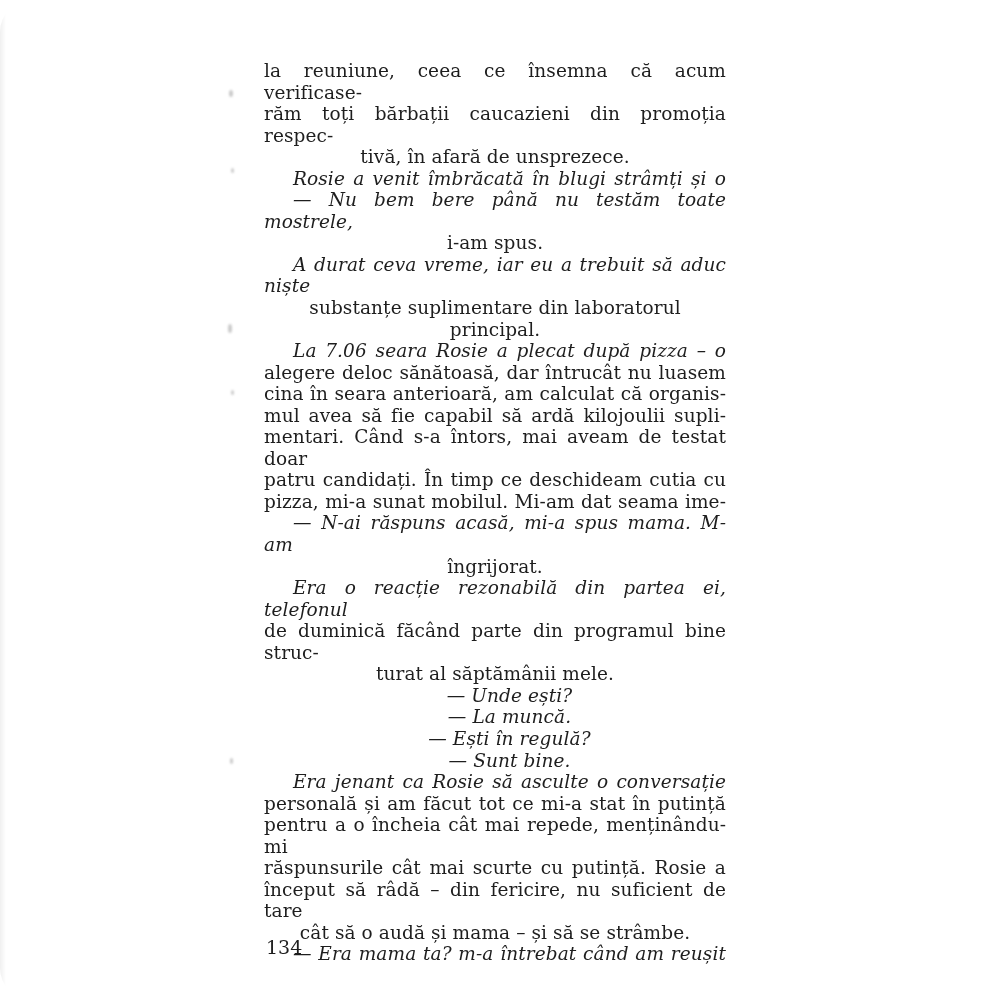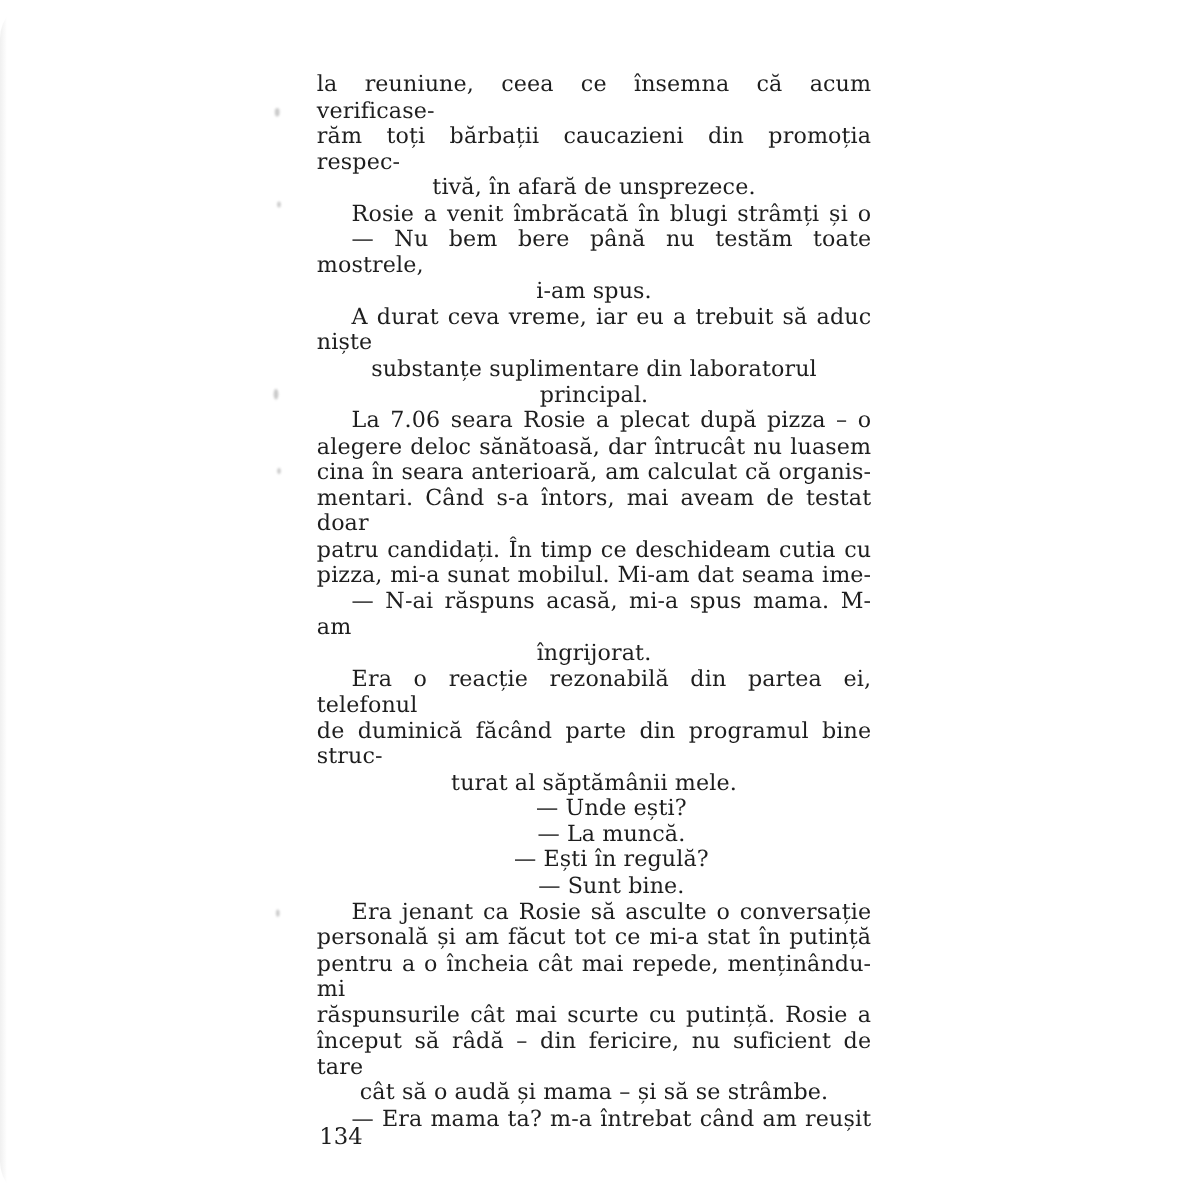--- a/index.html
+++ b/index.html
@@ -26,20 +26,21 @@
     letter-spacing: 0.1px;
     white-space: normal;
     text-align: center;
   }
   .line.just {
     text-align: justify;
     text-align-last: justify;
   }
   .line.indent {
     text-indent: 29px;
+    font-style: italic;
   }
   .page-number {
     position: absolute;
     left: 266px;
     top: 936px;
     font-size: 19px;
     line-height: 22px;
   }
   .speck {
     position: absolute;
@@ -76,20 +77,21 @@
       <div class="line just">răm toți bărbații caucazieni din promoția respec-</div>
       <div class="line">tivă, în afară de unsprezece.</div>
       <div class="line indent just">Rosie a venit îmbrăcată în blugi strâmți și o</div>
       <div class="line indent just">— Nu bem bere până nu testăm toate mostrele,</div>
       <div class="line">i-am spus.</div>
       <div class="line indent just">A durat ceva vreme, iar eu a trebuit să aduc niște</div>
       <div class="line">substanțe suplimentare din laboratorul principal.</div>
       <div class="line indent just">La 7.06 seara Rosie a plecat după pizza – o</div>
       <div class="line just">alegere deloc sănătoasă, dar întrucât nu luasem</div>
       <div class="line just">cina în seara anterioară, am calculat că organis-</div>
+      <div class="line just">mul avea să fie capabil să ardă kilojoulii supli-</div>
       <div class="line just">mentari. Când s-a întors, mai aveam de testat doar</div>
       <div class="line just">patru candidați. În timp ce deschideam cutia cu</div>
       <div class="line just">pizza, mi-a sunat mobilul. Mi-am dat seama ime-</div>
       <div class="line indent just">— N-ai răspuns acasă, mi-a spus mama. M-am</div>
       <div class="line">îngrijorat.</div>
       <div class="line indent just">Era o reacție rezonabilă din partea ei, telefonul</div>
       <div class="line just">de duminică făcând parte din programul bine struc-</div>
       <div class="line">turat al săptămânii mele.</div>
       <div class="line indent">— Unde ești?</div>
       <div class="line indent">— La muncă.</div>

